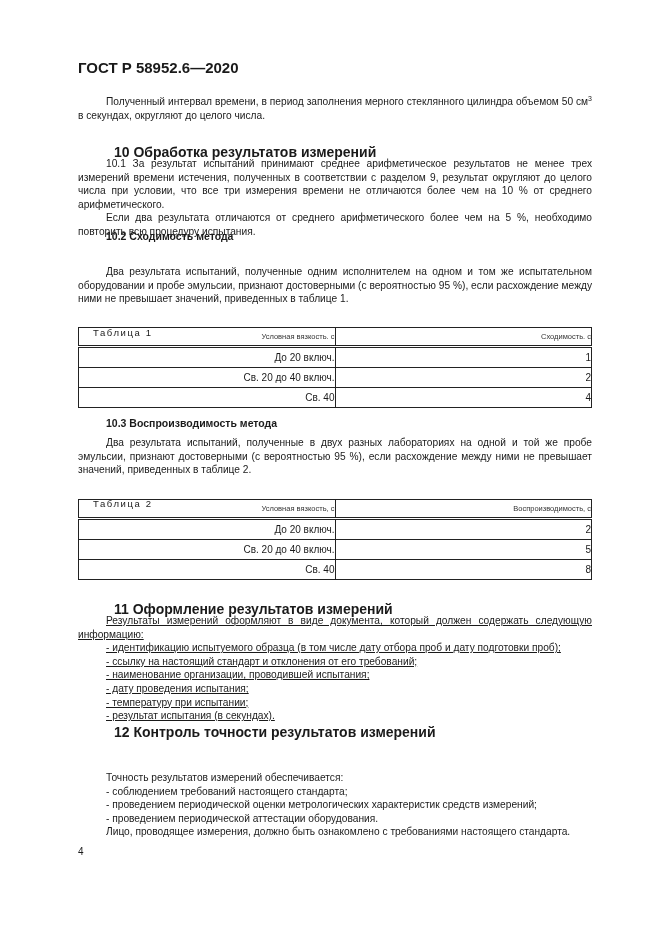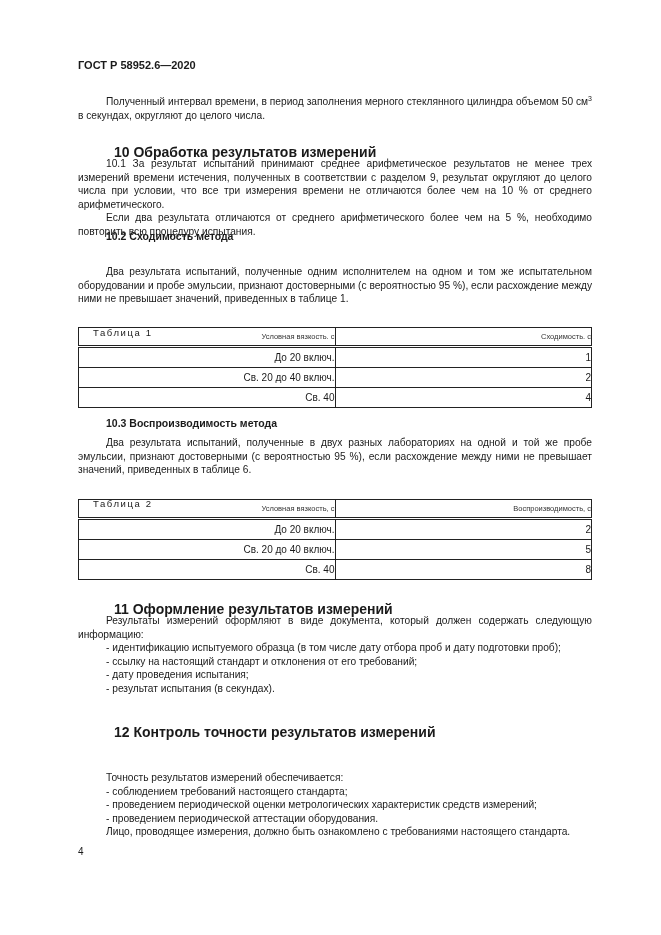--- a/index.html
+++ b/index.html
@@ -1,19 +1,19 @@
 <!DOCTYPE html>
 <html><head>
 <meta charset="utf-8">
 <style>
   html, body { margin: 0; padding: 0; background: #ffffff; }
   body { width: 661px; height: 935px; position: relative; overflow: hidden;
          font-family: "Liberation Sans", sans-serif; color: #1a1a1a; }
   .page { position: absolute; left: 78px; top: 0; width: 514px; }
-  .hdr { position: absolute; left: 78px; top: 59px; font-size: 11px; font-weight: bold; }
+  .hdr { position: absolute; left: 78px; top: 59px; font-size: 15px; font-weight: bold; }
   .p { font-size: 10.2px; line-height: 13.6px; text-align: justify; margin: 0; }
   .ind { text-indent: 28px; }
   .h1 { font-size: 14px; font-weight: bold; margin: 8px; padding-left: 28px; }
   .h2 { font-size: 10.5px; font-weight: bold; margin: 0; padding-left: 28px; }
   .cap { font-size: 9.5px; letter-spacing: 1.6px; margin: 15px; }
   table { border-collapse: collapse; width: 514px; }
   td, th { border: 1px solid #222; font-size: 10px; text-align: right; font-weight: normal; height: 19px; padding: 0; }
   th { font-size: 7.5px; height: 17px; color: #333; }
   thead tr th { border-bottom: 3px double #222; }
   .li { font-size: 10.2px; line-height: 13.6px; margin: 0; }
@@ -68,21 +68,21 @@
             <td>4</td>
           </tr>
       </tbody>
     </table>
   </div>
 
   <div style="position:absolute; top:417px; width:514px;">
     <h2 class="h2">10.3 Воспроизводимость метода</h2>
   </div>
   <div style="position:absolute; top:436px; width:514px;">
-    <p class="p ind">Два результата испытаний, полученные в двух разных лабораториях на одной и той же пробе эмульсии, признают достоверными (с вероятностью 95 %), если расхождение между ними не превышает значений, приведенных в таблице 6.</p>
+    <p class="p ind">Два результата испытаний, полученные в двух разных лабораториях на одной и той же пробе эмульсии, признают достоверными (с вероятностью 95 %), если расхождение между ними не превышает значений, приведенных в таблице 2.</p>
   </div>
   <div style="position:absolute; top:483px; width:514px;">
     <p class="cap">Таблица 2</p>
   </div>
   <div style="position:absolute; top:499px;">
     <table>
       <thead>
           <tr>
         <th style="width:50%">Условная вязкость, с</th>
         <th>Воспроизводимость, с</th>
@@ -101,25 +101,27 @@
             <td>Св. 40</td>
             <td>8</td>
           </tr>
       </tbody>
     </table>
   </div>
 
   <div style="position:absolute; top:593px; width:514px;">
     <h1 class="h1">11 Оформление результатов измерений</h1>
   </div>
-  <div style="position:absolute; top:614px; width:514px;">
+  <div style="position:absolute; top:614px; width:514px;text-decoration:underline;">
     <p class="p ind">Результаты измерений оформляют в виде документа, который должен содержать следующую информацию:</p>
     <p class="li ind2">- идентификацию испытуемого образца (в том числе дату отбора проб и дату подготовки проб);</p>
     <p class="li ind2">- ссылку на настоящий стандарт и отклонения от его требований;</p>
+    <p class="li ind2">- наименование организации, проводившей испытания;</p>
     <p class="li ind2">- дату проведения испытания;</p>
+    <p class="li ind2">- температуру при испытании;</p>
     <p class="li ind2">- результат испытания (в секундах).</p>
   </div>
 
   <div style="position:absolute; top:716px; width:514px;">
     <h1 class="h1">12 Контроль точности результатов измерений</h1>
   </div>
   <div style="position:absolute; top:771px; width:514px; padding-left:28px; box-sizing:border-box;">
     <p class="li">Точность результатов измерений обеспечивается:</p>
     <p class="li">- соблюдением требований настоящего стандарта;</p>
     <p class="li">- проведением периодической оценки метрологических характеристик средств измерений;</p>

